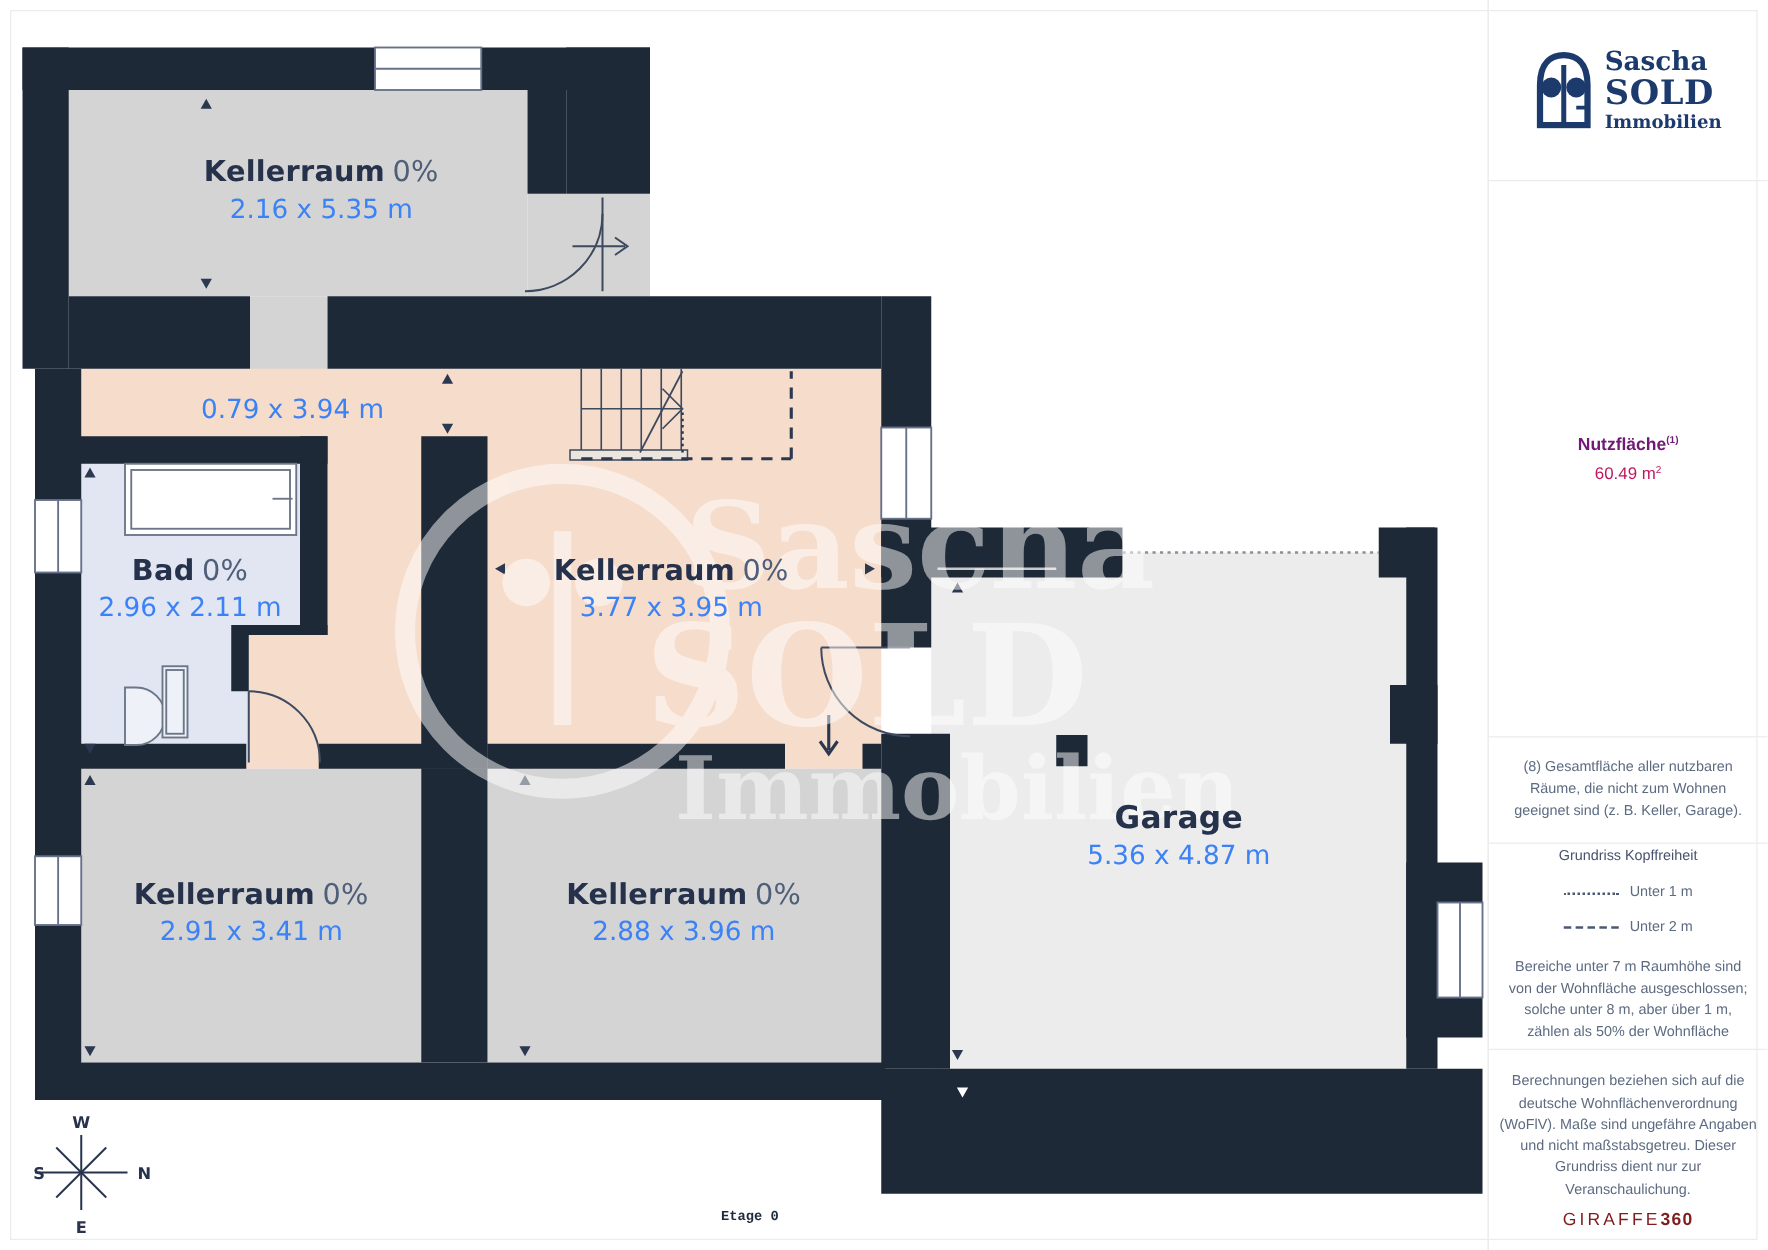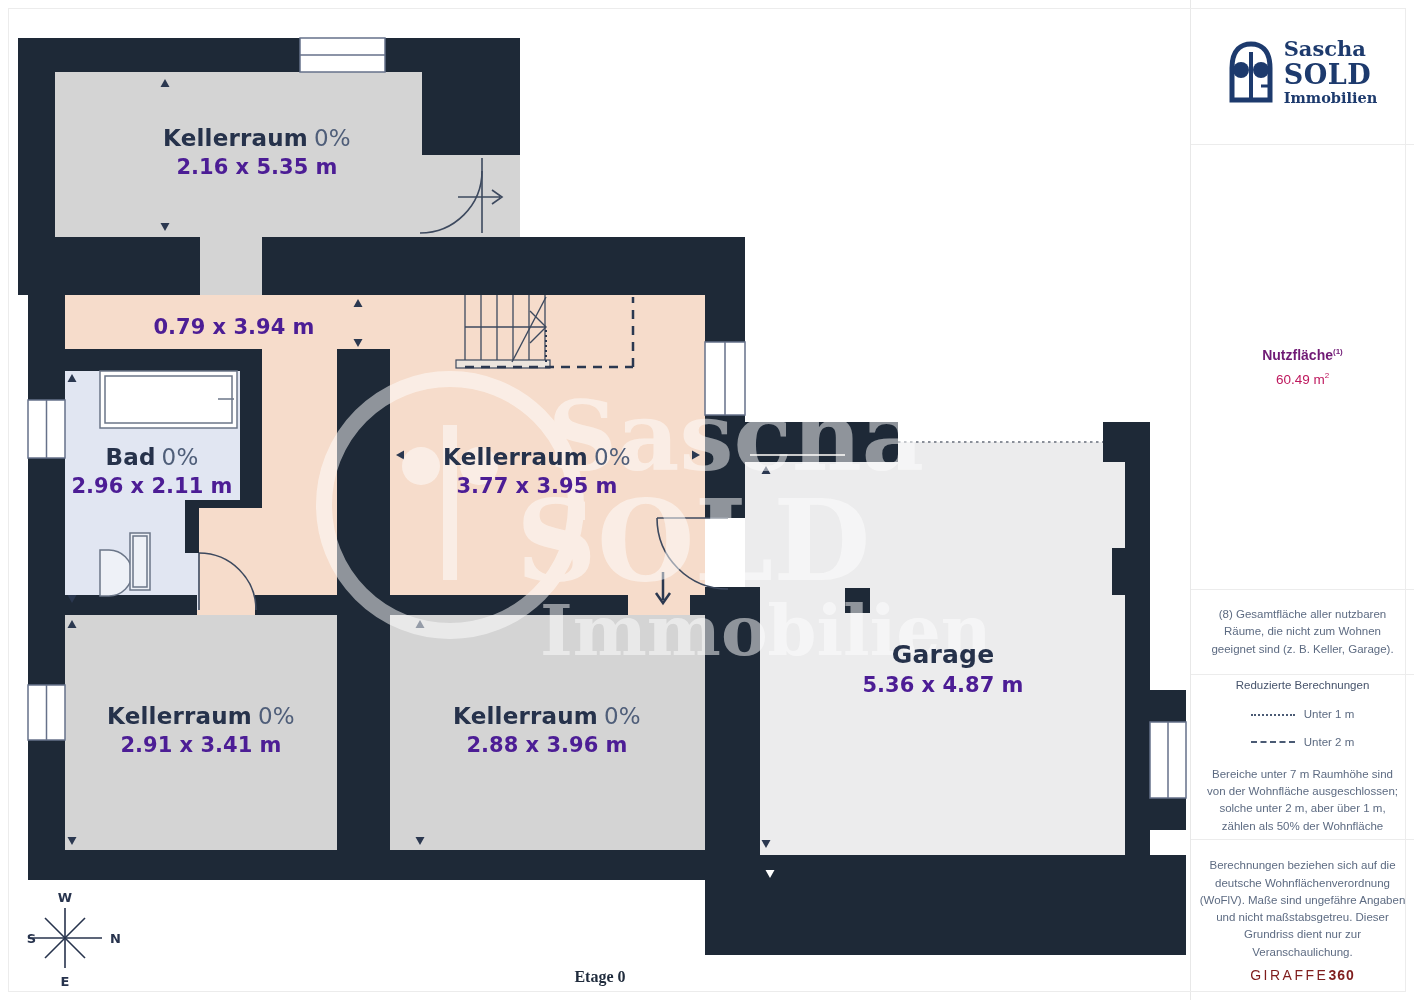--- a/index.html
+++ b/index.html
@@ -5,25 +5,25 @@
   html,body{margin:0;padding:0;}
   body{width:1414px;height:1000px;position:relative;background:#fff;overflow:hidden;
        font-family:"Liberation Sans",sans-serif;}
   .page-frame{position:absolute;inset:8px;border:1px solid #ececec;pointer-events:none;z-index:50;}
   .plan-svg{position:absolute;left:0;top:0;}
   
   .room-label{position:absolute;transform:translate(-50%,-50%);text-align:center;
               font-family:"DejaVu Sans",sans-serif;white-space:nowrap;z-index:10;}
   .room-name{font-size:23px;font-weight:700;color:#26324b;letter-spacing:.2px;}
   .room-name .pct{font-weight:400;color:#4f5e79;margin-left:6px;}
-  .room-dims{font-size:21px;font-weight:700;color:#4c1d95;margin-top:4px;}
+  .room-dims{font-size:21px;font-weight:400;color:#3b82f6;margin-top:4px;}
   .room-label.garage .room-name{font-size:25px;}
   
   .floor-label{position:absolute;left:600px;top:968px;transform:translateX(-50%);
-               font-family:Liberation Serif, serif;font-size:16px;font-weight:700;color:#1f2b3c;z-index:10;}
+               font-family:Liberation Mono, monospace;font-size:11px;font-weight:700;color:#1f2b3c;z-index:10;}
   
   .sidebar{position:absolute;left:1190px;top:0;width:224px;height:1000px;background:#fff;
            border-left:1px solid #e8e8e8;box-sizing:border-box;z-index:20;color:#5d6b82;}
   .panel{box-sizing:border-box;border-bottom:1px solid #ececec;display:flex;flex-direction:column;
          align-items:center;justify-content:center;text-align:center;}
   .panel:last-child{border-bottom:none;}
   .p-logo{height:145px;flex-direction:row;gap:10px;}
   .p-stats{height:445px;}
   .p-foot{height:85px;}
   .p-legend{height:165px;}
@@ -264,33 +264,33 @@
 
   <div class="panel p-foot">
     <div class="small-lines">
       <div>(8) Gesamtfläche aller nutzbaren</div>
       <div>Räume, die nicht zum Wohnen</div>
       <div>geeignet sind (z. B. Keller, Garage).</div>
     </div>
   </div>
 
   <div class="panel p-legend">
-    <div class="legend-title">Reduzierte Berechnungen</div>
+    <div class="legend-title">Grundriss Kopffreiheit</div>
     <div class="legend-row">
       <div class="legend-sample sample-dotted"></div>
       <div class="small-lines">Unter 1 m</div>
     </div>
     <div class="legend-row">
       <div class="legend-sample sample-dashed"></div>
       <div class="small-lines">Unter 2 m</div>
     </div>
     <div class="small-lines legend-note">
       <div>Bereiche unter 7 m Raumhöhe sind</div>
       <div>von der Wohnfläche ausgeschlossen;</div>
-      <div>solche unter 2 m, aber über 1 m,</div>
+      <div>solche unter 8 m, aber über 1 m,</div>
       <div>zählen als 50% der Wohnfläche</div>
     </div>
   </div>
 
   <div class="panel p-disc">
     <div class="small-lines">
       <div>Berechnungen beziehen sich auf die</div>
       <div>deutsche Wohnflächenverordnung</div>
       <div>(WoFlV). Maße sind ungefähre Angaben</div>
       <div>und nicht maßstabsgetreu. Dieser</div>

